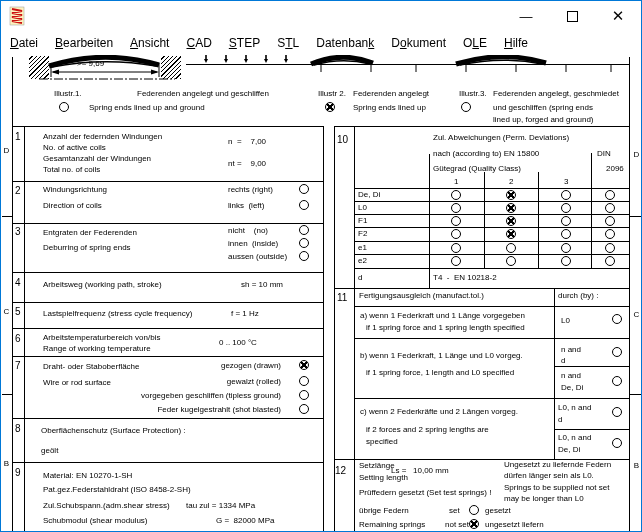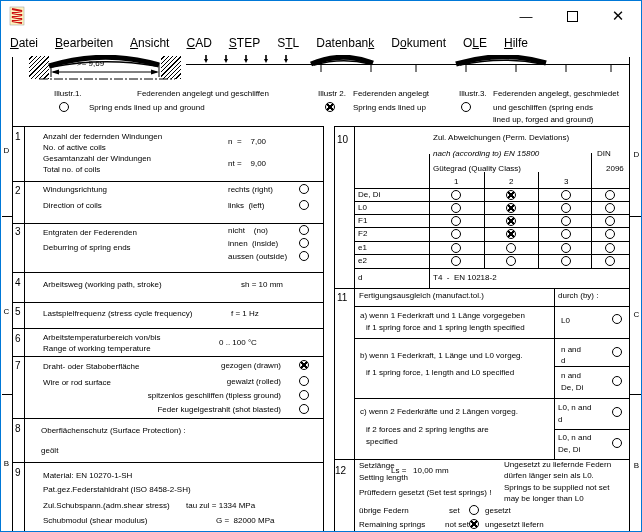--- a/index.html
+++ b/index.html
@@ -211,21 +211,21 @@
     </div>
 
     <div>
       <span class="num" style="left:14px;top:305px;">7</span>
       <span class="t" style="left:42px;top:307px;">Draht- oder Staboberfläche</span>
       <span class="t" style="left:42px;top:323px;">Wire or rod surface</span>
       <span class="t rt" style="right:360px;top:306px;">gezogen (drawn)</span>
       <span class="radio checked" style="left:298px;top:305px;"></span>
       <span class="t rt" style="right:360px;top:322px;">gewalzt (rolled)</span>
       <span class="radio" style="left:298px;top:321px;"></span>
-      <span class="t rt" style="right:360px;top:336px;">spitzenlos geschliffen (tipless ground)</span>
+      <span class="t rt" style="right:360px;top:336px;">vorgegeben geschliffen (tipless ground)</span>
       <span class="radio" style="left:298px;top:335px;"></span>
       <span class="t rt" style="right:360px;top:350px;">Feder kugelgestrahlt  (shot blasted)</span>
       <span class="radio" style="left:298px;top:349px;"></span>
     </div>
 
     <div>
       <span class="num" style="left:14px;top:368px;">8</span>
       <span class="t" style="left:40px;top:371px;">Oberflächenschutz (Surface Protection) :</span>
       <span class="t" style="left:40px;top:391px;">geölt</span>
     </div>
@@ -242,21 +242,21 @@
 
     <div class="hl" style="left:333px;top:71px;width:295px;"></div>
     <div class="vl" style="left:333px;top:71px;height:405px;"></div>
     <div class="vl" style="left:353px;top:71px;height:405px;"></div>
     <div class="hl" style="left:333px;top:233px;width:295px;"></div>
     <div class="hl" style="left:333px;top:404px;width:295px;"></div>
 
     <div>
       <span class="num" style="left:336px;top:79px;">10</span>
       <span class="t" style="left:432px;top:78px;">Zul. Abweichungen (Perm. Deviations)</span>
-      <span class="t" style="left:432px;top:94px;font-style:italic;">nach (according to) EN 15800</span>
+      <span class="t" style="left:432px;top:94px;">nach (according to) EN 15800</span>
       <span class="t" style="left:432px;top:109px;">Gütegrad (Quality Class)</span>
       <span class="t" style="left:596px;top:94px;">DIN</span>
       <span class="t" style="left:596px;top:109px;padding-left:9px;">2096</span>
       <span class="t" style="left:453px;top:122px;">1</span>
       <span class="t" style="left:508px;top:122px;">2</span>
       <span class="t" style="left:563px;top:122px;">3</span>
 
       <div class="vl" style="left:428px;top:99px;height:134px;"></div>
       <div class="vl" style="left:483px;top:117px;height:96px;"></div>
       <div class="vl" style="left:537px;top:117px;height:96px;"></div>

